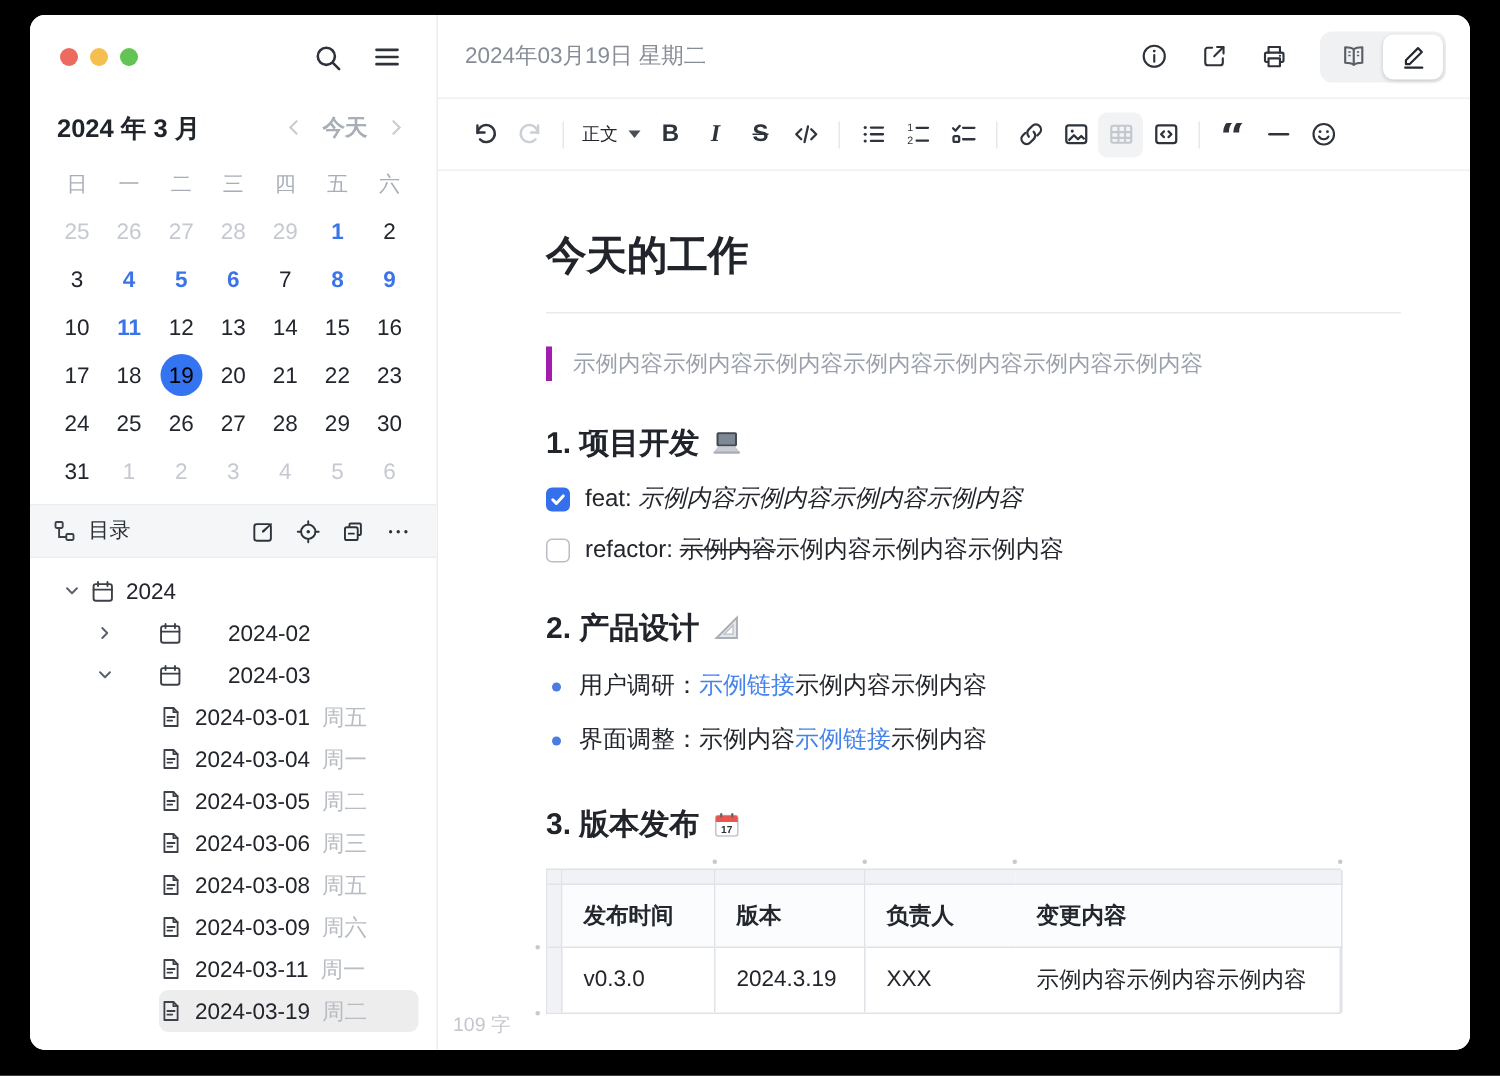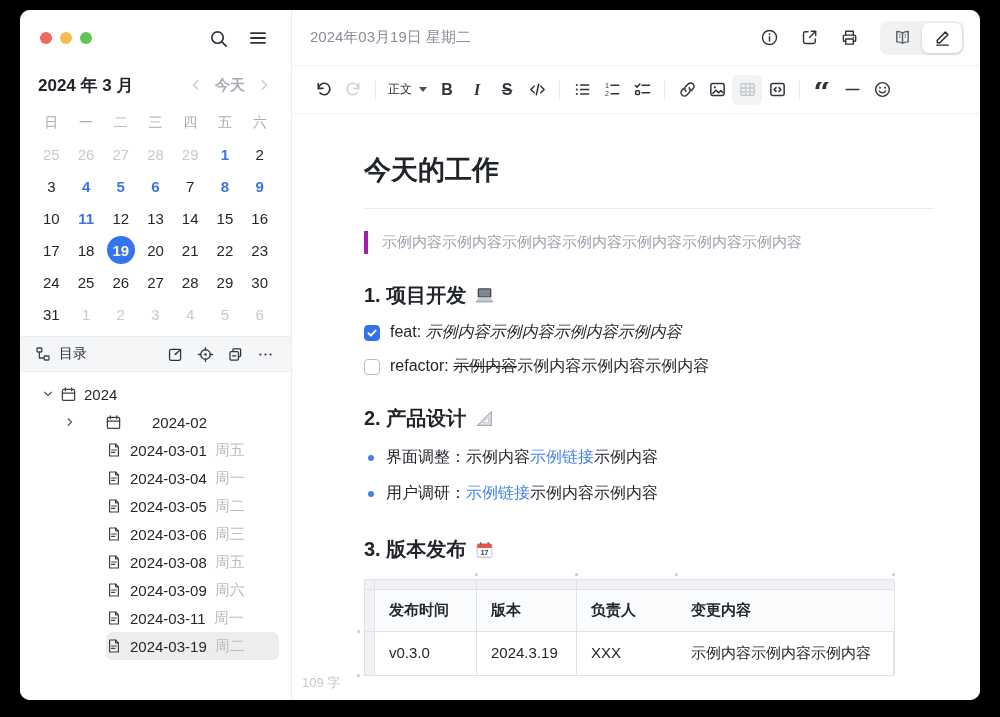--- a/index.html
+++ b/index.html
@@ -23,21 +23,21 @@
   .nav-chev { color:#c9ccd2; width:18px; height:18px; display:flex; align-items:center; justify-content:center; cursor:pointer; }
   .today-btn { font-size:15px; color:#a9aeb6; font-weight:600; cursor:pointer; }
 
   .cal-head, .cal-grid { display:grid; grid-template-columns:repeat(7,1fr); padding:0 14px; }
   .cal-head { margin-top:4px; }
   .cal-head span { height:30px; display:flex; align-items:center; justify-content:center; font-size:14px; color:#a9aeb6; }
   .day { height:32px; display:flex; align-items:center; justify-content:center; cursor:pointer; }
   .day .num { font-style:normal; width:28px; height:28px; border-radius:50%; display:flex; align-items:center; justify-content:center; font-size:15px; font-weight:500; color:#23262c; }
   .day.s-dim .num { color:#c6c9cf; }
   .day.s-blue .num { color:#3b74e8; font-weight:700; }
-  .day.s-sel .num { background:#3574f0; color:#fef9c3; font-weight:700; }
+  .day.s-sel .num { background:#3574f0; color:#000000; font-weight:400; }
 
   .toc-bar { margin-top:6px; height:36px; background:#f5f6f7; border-top:1px solid #ebedef; border-bottom:1px solid #ebedef; display:flex; align-items:center; padding:0 14px; }
   .toc-title { font-size:14px; color:#2a2e35; margin-left:7px; }
   .toc-actions { margin-left:auto; display:flex; align-items:center; gap:6px; color:#3c4048; }
   .toc-actions .icon-btn{ width:24px; height:24px; margin:0; }
 
   .tree { flex:1; overflow:hidden; padding:8px 12px 0; }
   .tree-row { display:flex; align-items:center; height:28px; border-radius:6px; cursor:pointer; font-size:15px; color:#23262c; }
   .tree-row.selected { background:#ededee; }
   .tree-row.lvl0{margin-left:8px;} .tree-row.lvl1{margin-left:30px;gap:23px;} .tree-row.lvl2{margin-left:74px;}
@@ -343,20 +343,36 @@
     <span class="t-icon icon-calendar">
       <svg width="17" height="17" viewBox="0 0 20 20" fill="none" stroke="currentColor" stroke-width="1.5" stroke-linecap="round">
               <rect x="2.8" y="4" width="14.4" height="13" rx="1.8"></rect>
               <path d="M6.3 2.3v3.2M13.7 2.3v3.2M2.8 8.3h14.4"></path>
             </svg>
     </span>
 
     <span class="t-label">2024-02</span>
     <span class="t-week"></span>
   </div>
+        <div class="tree-row lvl1">
+    <span class="chev">
+      <svg width="12" height="12" viewBox="0 0 20 20" fill="none" stroke="currentColor" stroke-width="2.2" stroke-linecap="round" stroke-linejoin="round">
+              <path d="M4.5 7l5.5 5.5L15.5 7"></path>
+            </svg>
+    </span>
+    <span class="t-icon icon-calendar">
+      <svg width="17" height="17" viewBox="0 0 20 20" fill="none" stroke="currentColor" stroke-width="1.5" stroke-linecap="round">
+              <rect x="2.8" y="4" width="14.4" height="13" rx="1.8"></rect>
+              <path d="M6.3 2.3v3.2M13.7 2.3v3.2M2.8 8.3h14.4"></path>
+            </svg>
+    </span>
+
+    <span class="t-label">2024-03</span>
+    <span class="t-week"></span>
+  </div>
         <div class="tree-row lvl2">
 
     <span class="t-icon icon-document">
       <svg width="16" height="16" viewBox="0 0 20 20" fill="none" stroke="currentColor" stroke-width="1.5" stroke-linecap="round" stroke-linejoin="round">
               <path d="M4.5 2.5h7.5l3.5 3.5v11.5h-11z"></path>
               <path d="M12 2.5V6h3.5"></path>
               <path d="M7 10h6M7 13h4"></path>
             </svg>
     </span>
     <span class="t-label">2024-03-01</span>
@@ -616,25 +632,25 @@
 
       <div class="doc-h2">
         <span>2. 产品设计</span>
         <svg class="emoji" viewBox="0 0 20 20">
             <path d="M3.5 16.5 16.5 3.5V16.5Z" fill="#e3e6ea" stroke="#a9aeb6" stroke-width="1.2"></path>
             <path d="M8.5 14 14 8.5V14Z" fill="#fff" stroke="#b9bec6" stroke-width="0.8"></path>
           </svg>
       </div>
       <div class="bullet-row">
         <span class="bullet-dot"></span>
-        <span><span>界面调整：示例内容</span><span class="link">示例链接</span><span>示例内容</span></span>
+        <span><span>用户调研：</span><span class="link">示例链接</span><span>示例内容示例内容</span></span>
       </div>
       <div class="bullet-row">
         <span class="bullet-dot"></span>
-        <span><span>用户调研：</span><span class="link">示例链接</span><span>示例内容示例内容</span></span>
+        <span><span>界面调整：示例内容</span><span class="link">示例链接</span><span>示例内容</span></span>
       </div>
 
       <div class="doc-h2" style="margin-top:32px">
         <span>3. 版本发布</span>
         <svg class="emoji" viewBox="0 0 20 20">
             <rect x="3" y="4.5" width="14" height="13" rx="1.6" fill="#fff" stroke="#c3c7cd"></rect>
             <path d="M3 6.1a1.6 1.6 0 0 1 1.6-1.6h10.8A1.6 1.6 0 0 1 17 6.1v2.4H3z" fill="#e8564e"></path>
             <rect x="5.8" y="2.8" width="1.4" height="3" rx="0.7" fill="#5d646c"></rect>
             <rect x="12.8" y="2.8" width="1.4" height="3" rx="0.7" fill="#5d646c"></rect>
             <text x="10" y="15.6" font-size="6.5" text-anchor="middle" fill="#2c3036" font-family="Liberation Sans,sans-serif">17</text>

